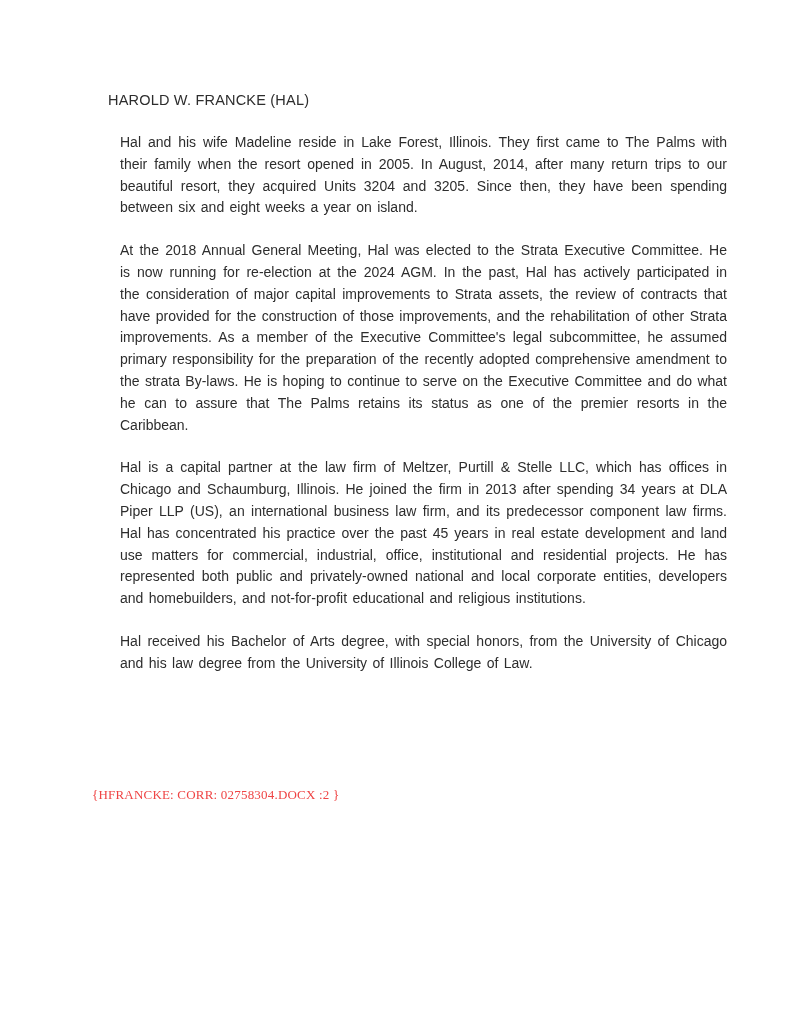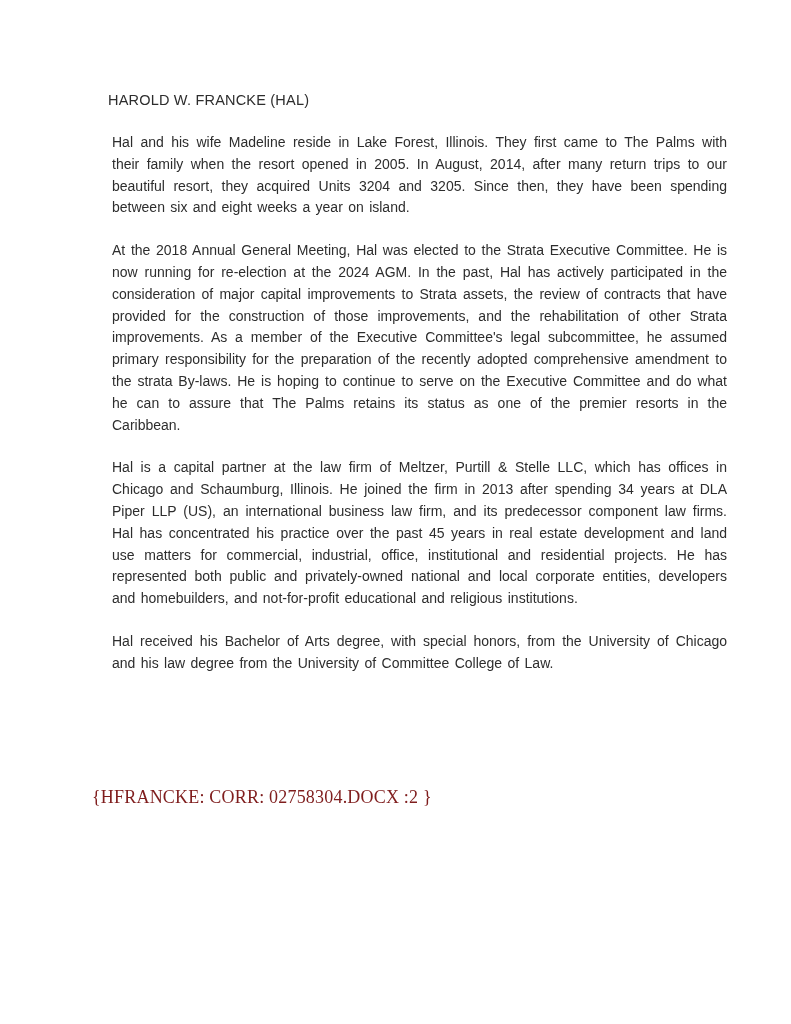--- a/index.html
+++ b/index.html
@@ -27,40 +27,40 @@
     font-weight: 400;
     letter-spacing: 0.2px;
     margin: 0 0 21px 0;
     line-height: 22px;
   }
   .para {
     font-size: 14px;
     line-height: 21.8px;
     text-align: justify;
     word-spacing: 1.5px;
-    margin: 0 0 21px 4px;
+    margin: 0 0 21px 12px;
   }
   .para:last-of-type {
     margin-bottom: 0;
   }
   .footer-ref {
     position: absolute;
     left: 92px;
     top: 787px;
     font-family: "Liberation Serif", "DejaVu Serif", serif;
-    font-size: 18px;
-    color: #7f1d1d;
+    font-size: 13px;
+    color: #ef4444;
     letter-spacing: 0.2px;
   }
 </style>
 </head>
 <body>
 
 <div class="page">
   <div class="content">
     <h1 class="doc-title">HAROLD W. FRANCKE (HAL)</h1>
     <p class="para">Hal and his wife Madeline reside in Lake Forest, Illinois. They first came to The Palms with their family when the resort opened in 2005. In August, 2014, after many return trips to our beautiful resort, they acquired Units 3204 and 3205. Since then, they have been spending between six and eight weeks a year on island.</p>
     <p class="para">At the 2018 Annual General Meeting, Hal was elected to the Strata Executive Committee. He is now running for re-election at the 2024 AGM. In the past, Hal has actively participated in the consideration of major capital improvements to Strata assets, the review of contracts that have provided for the construction of those improvements, and the rehabilitation of other Strata improvements. As a member of the Executive Committee's legal subcommittee, he assumed primary responsibility for the preparation of the recently adopted comprehensive amendment to the strata By-laws. He is hoping to continue to serve on the Executive Committee and do what he can to assure that The Palms retains its status as one of the premier resorts in the Caribbean.</p>
     <p class="para">Hal is a capital partner at the law firm of Meltzer, Purtill &amp; Stelle LLC, which has offices in Chicago and Schaumburg, Illinois. He joined the firm in 2013 after spending 34 years at DLA Piper LLP (US), an international business law firm, and its predecessor component law firms. Hal has concentrated his practice over the past 45 years in real estate development and land use matters for commercial, industrial, office, institutional and residential projects. He has represented both public and privately-owned national and local corporate entities, developers and homebuilders, and not-for-profit educational and religious institutions.</p>
-    <p class="para">Hal received his Bachelor of Arts degree, with special honors, from the University of Chicago and his law degree from the University of Committee College of Law.</p>
+    <p class="para">Hal received his Bachelor of Arts degree, with special honors, from the University of Chicago and his law degree from the University of Illinois College of Law.</p>
   </div>
   <div class="footer-ref">{HFRANCKE: CORR: 02758304.DOCX :2 }</div>
 </div>
 
 </body></html>

